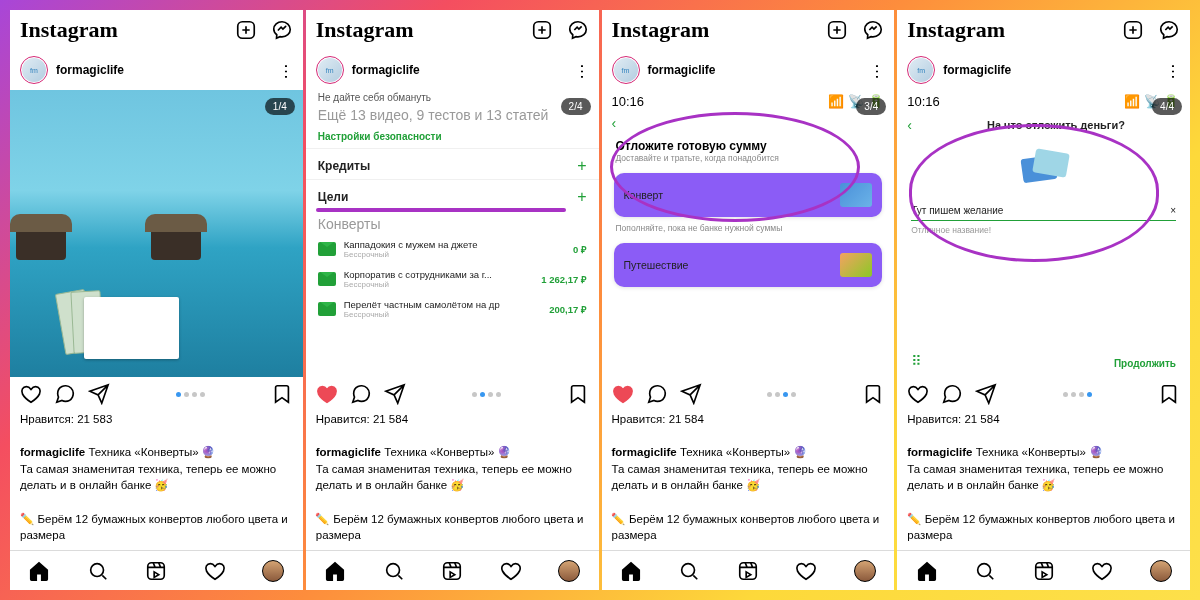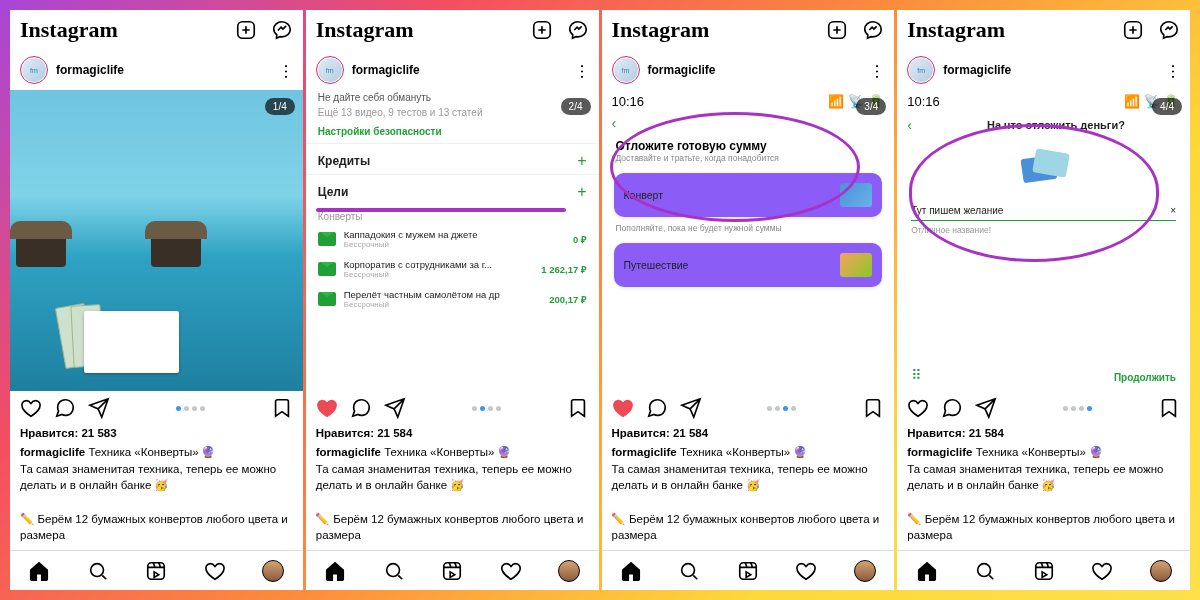--- a/index.html
+++ b/index.html
@@ -17,42 +17,42 @@
   .uname{font-size:12px;font-weight:600;flex:1}
   .dots{font-size:16px;letter-spacing:-2px;transform:rotate(90deg);cursor:pointer}
   .media{flex:1;position:relative;overflow:hidden;background:#f5f5f5;min-height:0}
   .counter{position:absolute;top:8px;right:8px;background:rgba(0,0,0,.65);color:#fff;font-size:10px;padding:3px 8px;border-radius:10px;z-index:5}
   .actions{display:flex;align-items:center;padding:6px 10px;gap:12px}
   .actions .spacer{flex:1;display:flex;justify-content:center;align-items:center;gap:3px}
   .pgdot{width:5px;height:5px;border-radius:50%;background:#c7c7c7}
   .pgdot.on{background:#3897f0}
   .heart-filled svg{fill:#ed4956;stroke:#ed4956}
   .caption{padding:0 10px 6px;font-size:11.5px;line-height:1.45}
-  .caption .likes{font-weight:700;margin-bottom:2px}
+  .caption .likes{font-weight:400;margin-bottom:16px}
   .caption .u{font-weight:600}
   .bottomnav{display:flex;justify-content:space-around;align-items:center;height:40px;border-top:1px solid #dbdbdb;padding:4px 0}
   .navicon{width:22px;height:22px;display:flex;align-items:center;justify-content:center;cursor:pointer}
   .navicon svg{width:22px;height:22px;stroke:#000;stroke-width:1.8;fill:none}
   .navicon.solid svg{fill:#000}
   .nav-avatar{width:22px;height:22px;border-radius:50%;background:linear-gradient(#d4a373,#8b5a3c);border:1px solid #000}
   
   .s1{background:linear-gradient(#6fc5e0 0%,#7fd3e8 35%,#2fa3c4 55%,#1e7fa0 100%);position:relative;height:100%}
   .hut{position:absolute;width:50px;height:32px;background:#3a2f27;top:48%;border-radius:4px}
   .hut::before{content:'';position:absolute;top:-14px;left:-6px;right:-6px;height:18px;background:#6b5b45;border-radius:10px 10px 0 0}
   .h1{left:6px}.h2{left:48%}
   .hand{position:absolute;bottom:-10px;left:15%;width:140px;height:100px}
   .envelope{position:absolute;width:95px;height:62px;background:#fff;bottom:28px;left:30px;border-radius:2px;box-shadow:0 1px 3px rgba(0,0,0,.3)}
   .bill{position:absolute;width:30px;height:62px;background:#cfe0cc;border:1px solid #9ab894;bottom:34px;border-radius:2px}
   .b1{left:6px;transform:rotate(-10deg)}.b2{left:18px;transform:rotate(-3deg)}
   
   .app{background:#fff;height:100%;font-size:10px;color:#222;position:relative;overflow:hidden}
   .app .sbar{display:flex;justify-content:space-between;padding:4px 10px;font-size:13px;color:#000}
   .app .chev{color:#21a038;font-size:14px;padding:2px 10px}
   .app-h{padding:2px 12px;font-size:10px;color:#555}
-  .app-sub{padding:2px 12px;font-size:10px;color:#999}
+  .app-sub{padding:2px 12px;font-size:14px;color:#999}
   .app-link{padding:6px 12px;font-size:10px;color:#21a038;font-weight:600}
   .app-sec{padding:8px 12px 4px;font-size:12px;font-weight:600;display:flex;justify-content:space-between;align-items:center;border-top:1px solid #f0f0f0}
   .app-sec .plus{color:#21a038;font-size:16px;font-weight:400}
   .goal{display:flex;align-items:center;padding:5px 12px;gap:8px}
   .genv{width:18px;height:14px;background:#21a038;border-radius:2px;position:relative}
   .genv::after{content:'';position:absolute;inset:2px;border-top:5px solid #2fb548;border-left:7px solid transparent;border-right:7px solid transparent;top:0}
   .gname{flex:1;font-size:9.5px}
   .gsub{font-size:8px;color:#aaa}
   .gamt{font-size:9.5px;color:#21a038;font-weight:600}
   .circle-ann{position:absolute;border:3px solid #a832c4;border-radius:50%;pointer-events:none;z-index:3}
@@ -335,21 +335,21 @@
             <span>📶 📡 🔋</span>
           </div>
       <div class="chev">‹</div>
       <div class="title-h">Отложите готовую сумму</div>
       <div class="title-s">Доставайте и тратьте, когда понадобится</div>
       <div class="card">
             <span>Конверт</span>
             <div class="cicon"></div>
           </div>
       <div class="circle-ann" style="top:22px;left:8px;width:250px;height:110px;border-radius:50%/50%"></div>
-      <div class="title-s">Пополняйте, пока не будет нужной суммы</div>
+      <div class="title-s">Пополняйте, пока не банке нужной суммы</div>
       <div class="card">
             <span>Путешествие</span>
             <div class="cicon" style="background:linear-gradient(135deg,#f4a261,#8ac926)"></div>
           </div>
     </div>
   </div>
   <div class="actions">
     <span class="icon heart-filled">
           <svg viewBox="0 0 24 24">
             <path d="M12 21s-7-4.5-9.3-9C.8 8 3 4 7 4c2 0 3.5 1 5 3 1.5-2 3-3 5-3 4 0 6.2 4 4.3 8C19 16.5 12 21 12 21z"></path>

